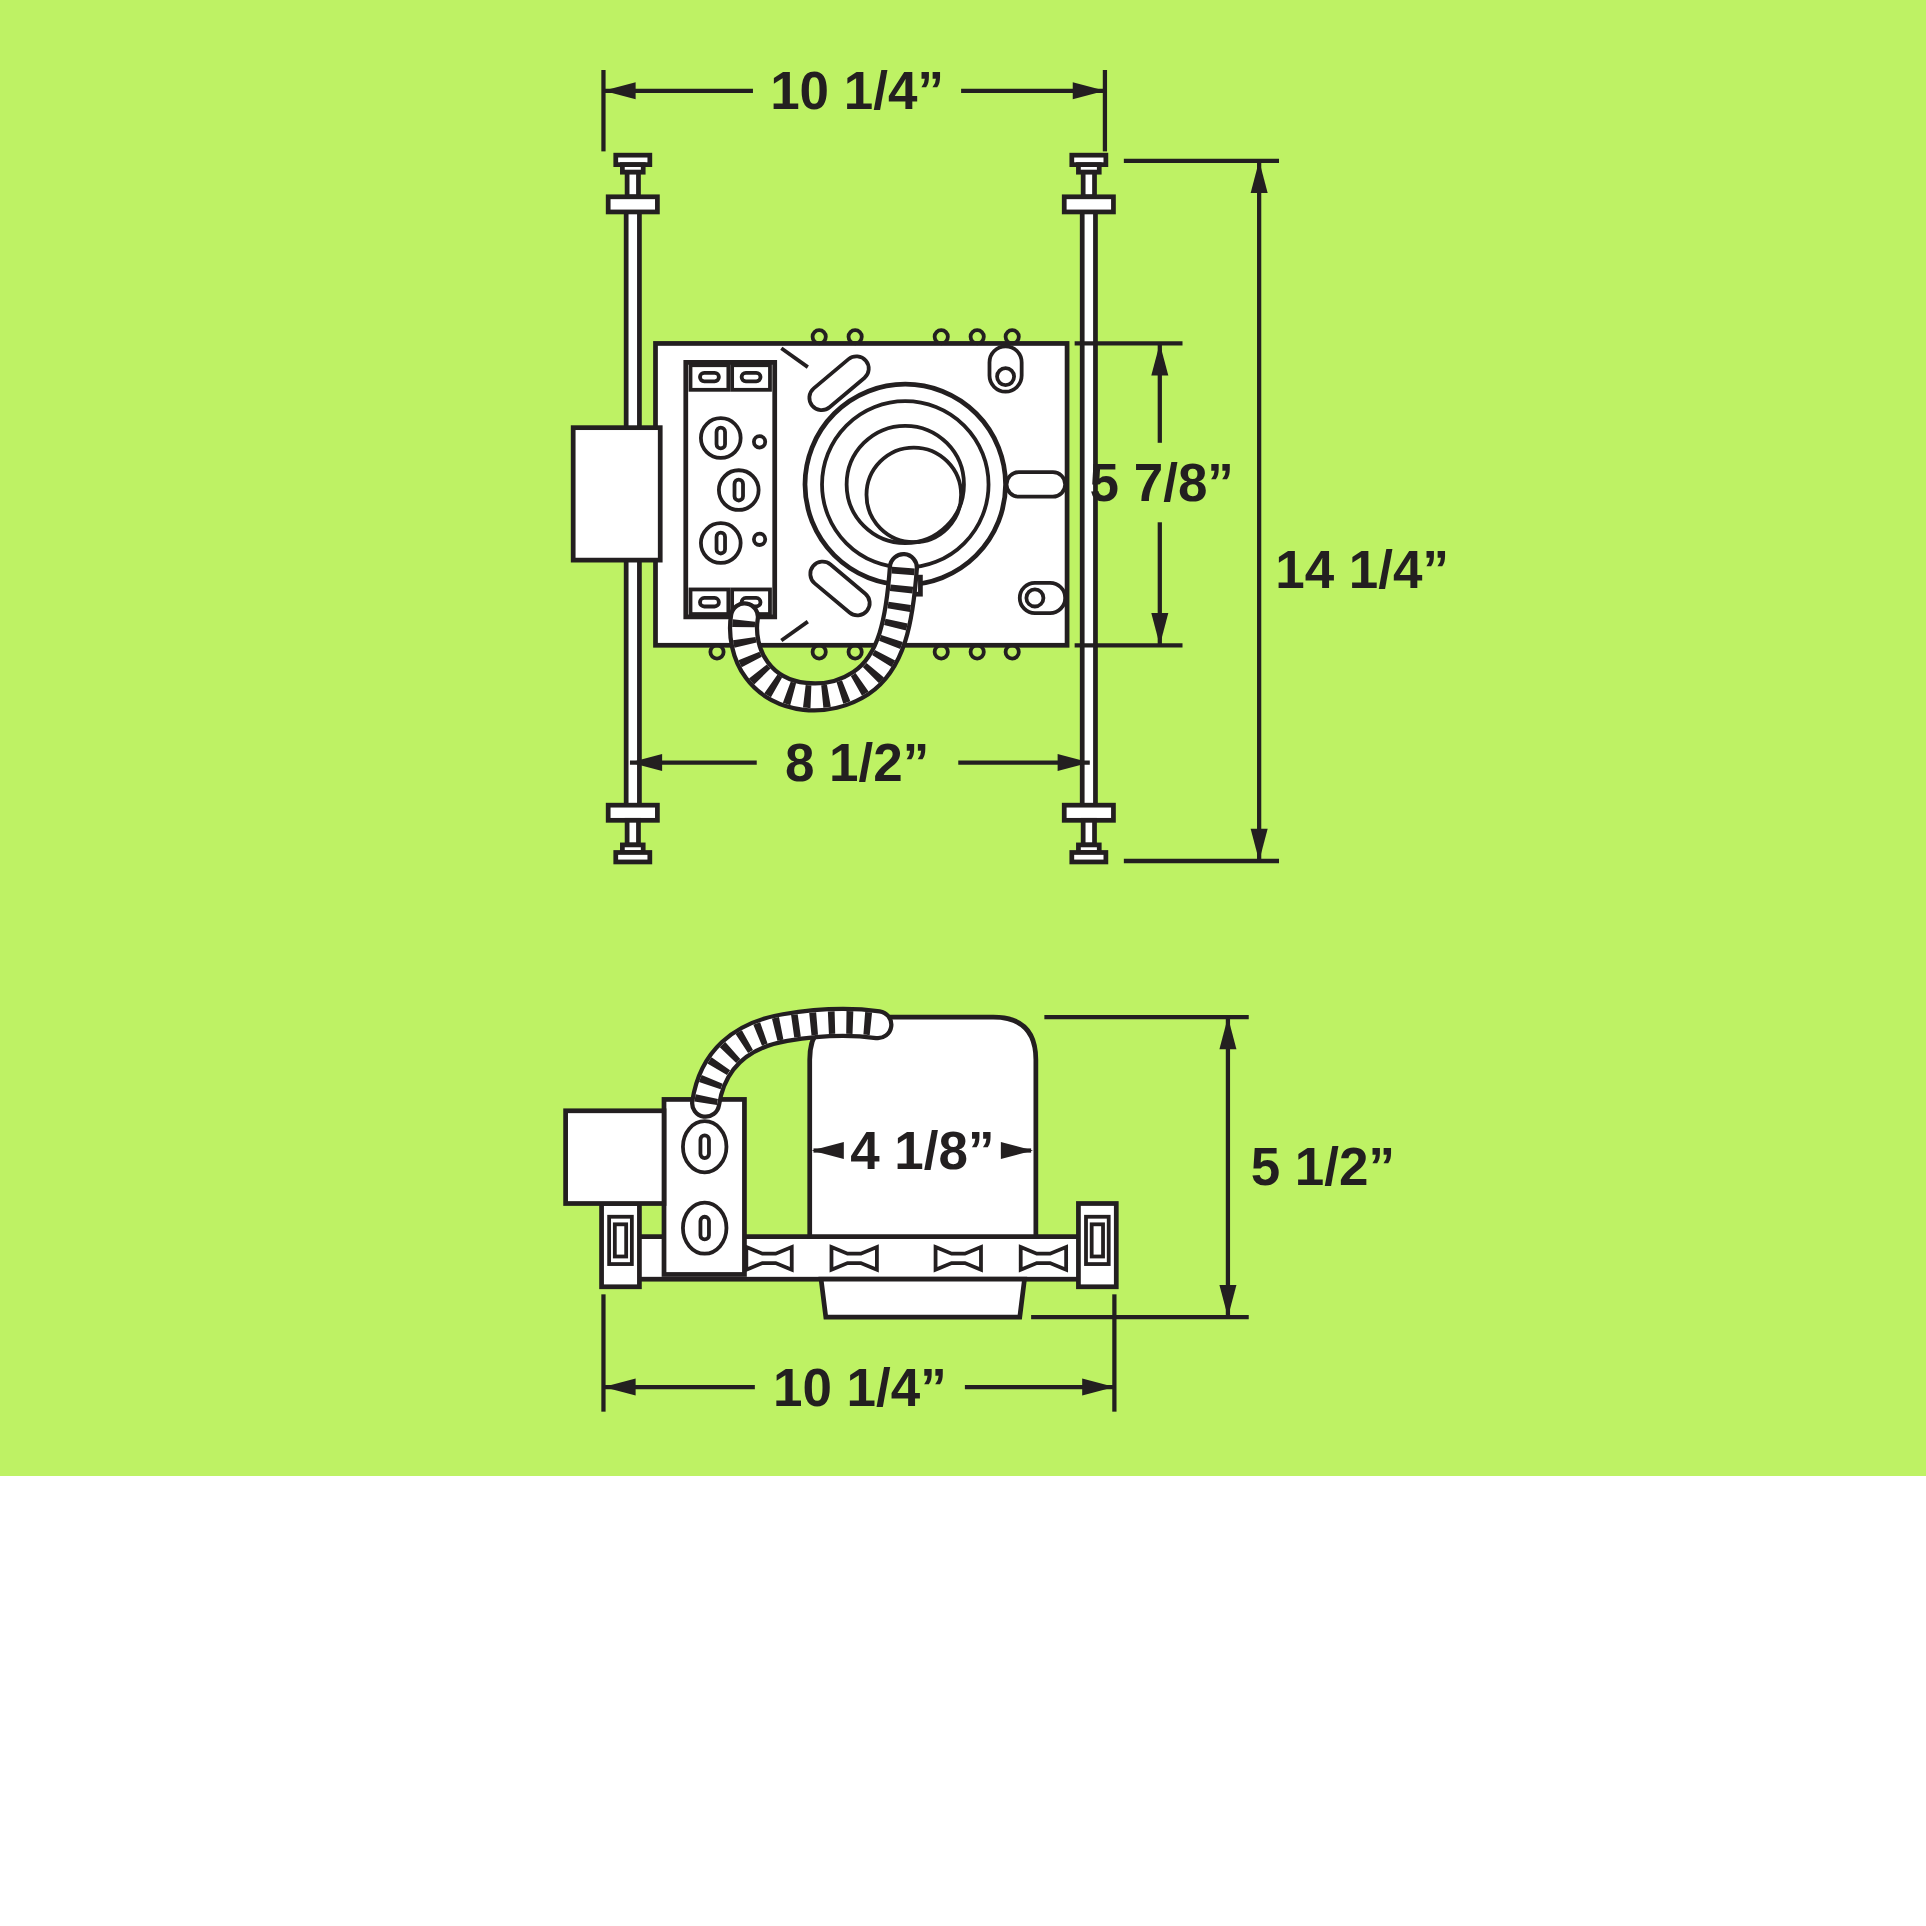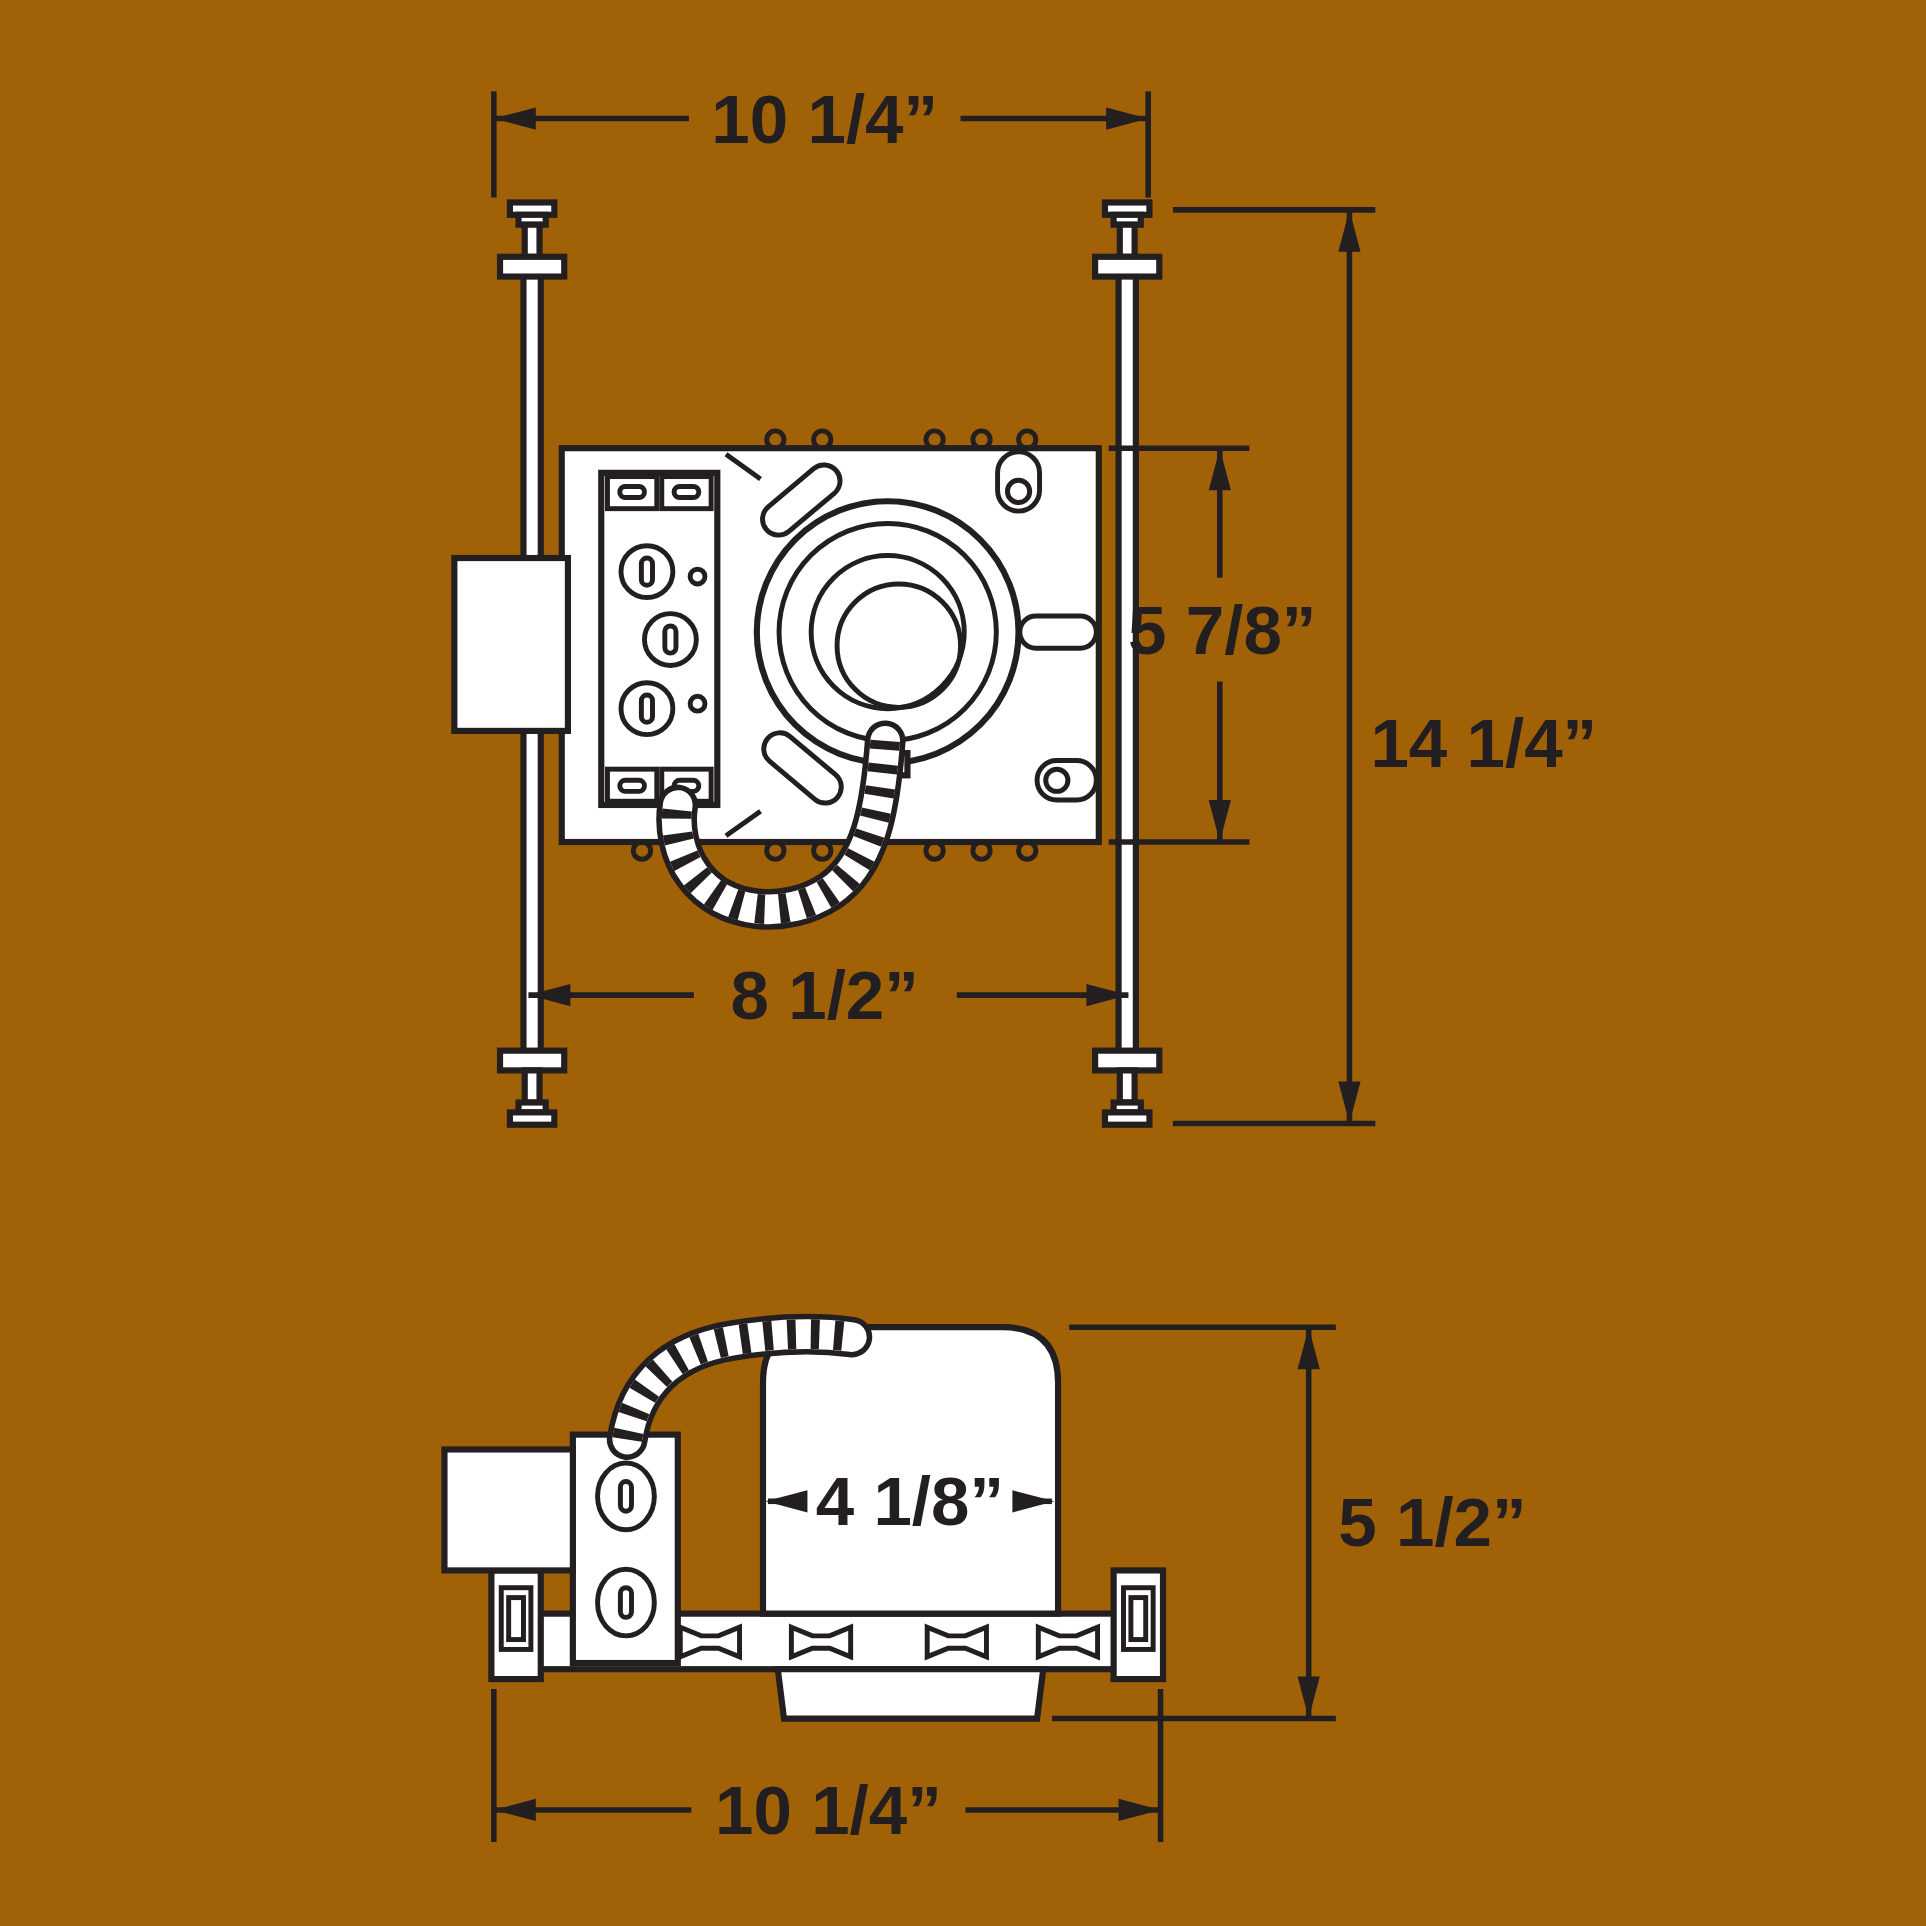--- a/index.html
+++ b/index.html
@@ -1,17 +1,17 @@
 <!DOCTYPE html>
 <html style="font-size:8.3px"><head>
 <meta charset="utf-8">
 <style>
   *{box-sizing:border-box}
   html,body{margin:0;padding:0;background:#ffffff}
-  #stage{width:1926px;height:1926px;background:#a16207}
+  #stage{width:1926px;height:1476px;background:#bef264}
   svg{display:block;width:100%;height:100%}
   .shape{fill:#ffffff;stroke:#231f20;stroke-width:5;stroke-linejoin:miter}
   .detail{fill:none;stroke:#231f20;stroke-width:4;stroke-linejoin:miter}
   .dim{fill:none;stroke:#231f20;stroke-width:4.5}
   .arr{fill:#231f20;stroke:none}
   .t{font:700 56px "Liberation Sans", sans-serif;fill:#231f20}
   .cO{stroke:#231f20;stroke-width:33;fill:none;stroke-linecap:round}
   .cW{stroke:#ffffff;stroke-width:24;fill:none;stroke-linecap:round}
   .cR{stroke:#231f20;stroke-width:24;fill:none;stroke-dasharray:7 12}
 </style>

